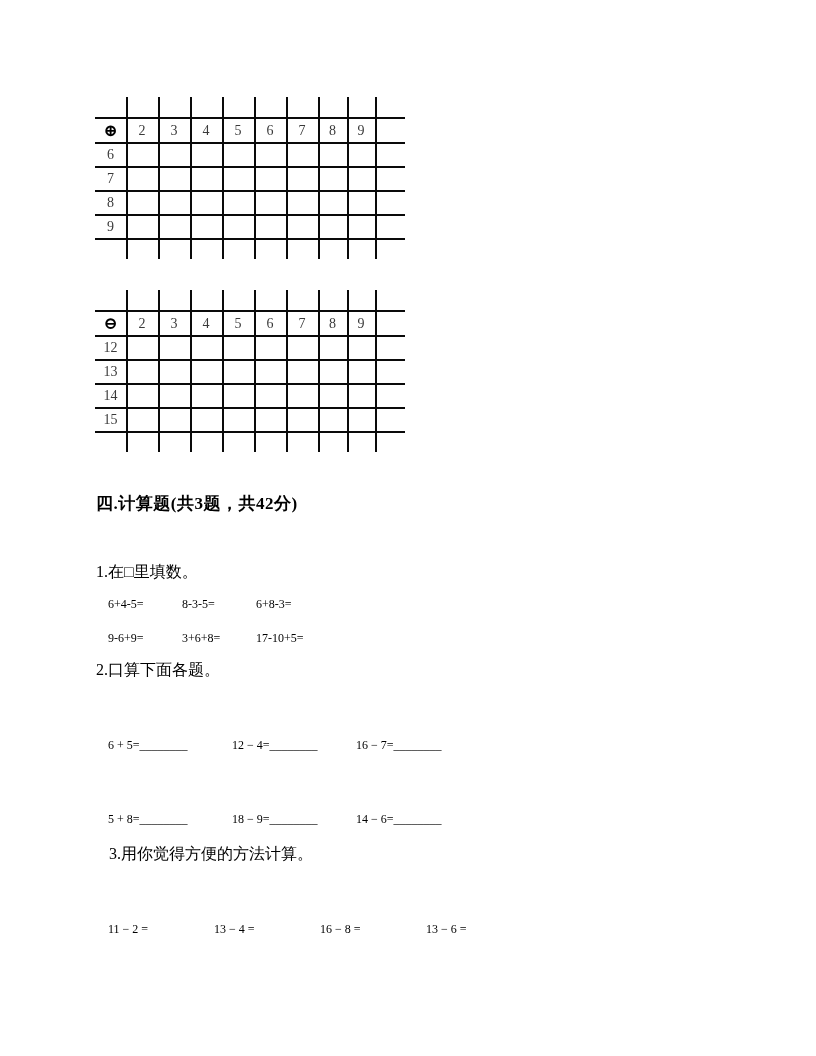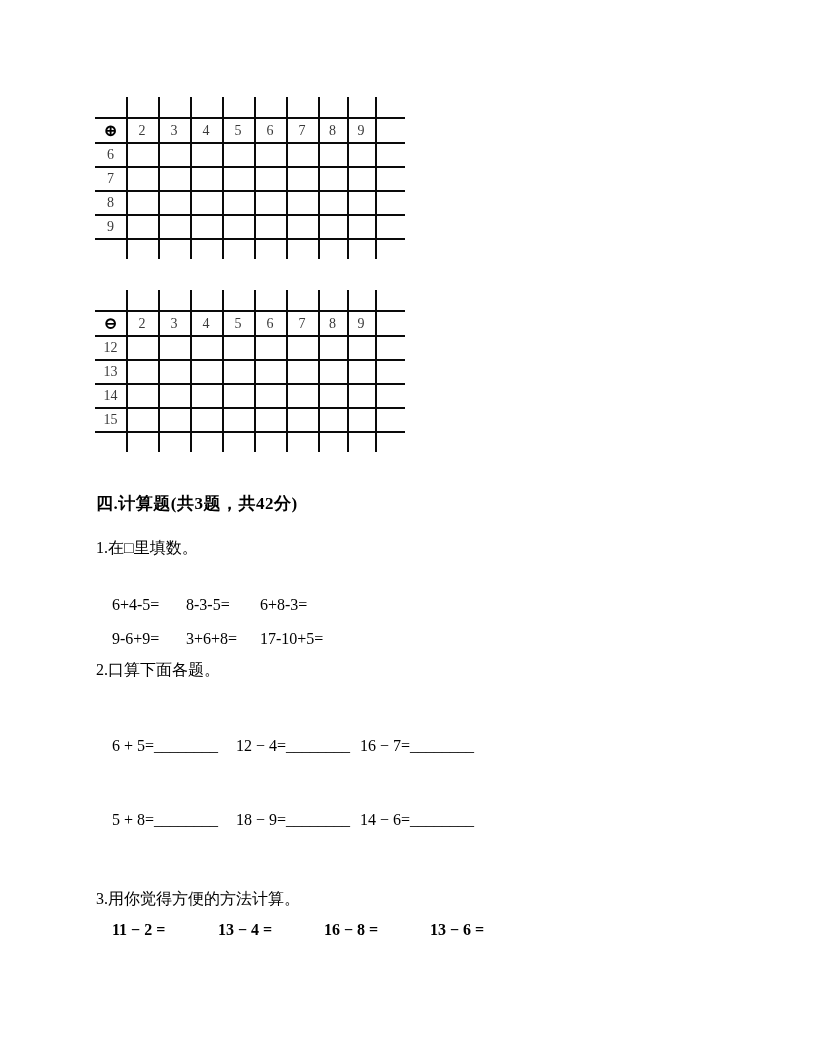--- a/index.html
+++ b/index.html
@@ -43,21 +43,21 @@
   .r3 { top: 75px; height: 22px; }
   .r4 { top: 99px; height: 22px; }
   .sym { font-size: 17px; font-weight: bold; color: #000; }
 
   
   .txt {
     position: absolute; left: 96px;
     font-size: 16px; line-height: 19px; white-space: pre;
   }
   .section-title { font-size: 17px; font-weight: bold; letter-spacing: 0.5px; }
-  .row { position: absolute; left: 96px; font-size: 16px; line-height: 19px; white-space: pre; }
+  .row { position: absolute; left: 96px; font-size: 12px; line-height: 19px; white-space: pre; }
   .itm { display: inline-block; }
   .p1 .itm { width: 74px; }
   .p2 .itm { width: 124px; }
   .p3 .itm { width: 106px; }
 </style>
 </head>
 <body>
 
 <div class="page">
 
@@ -120,34 +120,34 @@
     <div class="gc c7 r0">8</div>
     <div class="gc c8 r0">9</div>
     <div class="gc c0 r1">12</div>
     <div class="gc c0 r2">13</div>
     <div class="gc c0 r3">14</div>
     <div class="gc c0 r4">15</div>
   </div>
 
   <div class="txt section-title" style="top:494px;">四.计算题(共3题，共42分)</div>
 
-  <div class="txt" style="top:538px;">1.在□里填数。</div>
+  <div class="txt" style="top:562px;">1.在□里填数。</div>
   <div class="row p1" style="top:576px;">
     <span class="itm">6+4-5=</span><span class="itm">8-3-5=</span><span class="itm">6+8-3=</span>
   </div>
   <div class="row p1" style="top:610px;">
     <span class="itm">9-6+9=</span><span class="itm">3+6+8=</span><span class="itm">17-10+5=</span>
   </div>
 
   <div class="txt" style="top:660px;">2.口算下面各题。</div>
   <div class="row p2" style="top:717px;">
     <span class="itm">6 + 5=________</span><span class="itm">12 − 4=________</span><span class="itm">16 − 7=________</span>
   </div>
   <div class="row p2" style="top:791px;font-family:Liberation Serif, serif;">
     <span class="itm">5 + 8=________</span><span class="itm">18 − 9=________</span><span class="itm">14 − 6=________</span>
   </div>
 
-  <div class="txt" style="top:889px;">3.用你觉得方便的方法计算。</div>
-  <div class="row p3" style="top:901px;font-weight:bold;">
+  <div class="txt" style="top:844px;margin-left:13px;">3.用你觉得方便的方法计算。</div>
+  <div class="row p3" style="top:901px;">
     <span class="itm">11 − 2 =</span><span class="itm">13 − 4 =</span><span class="itm">16 − 8 =</span><span class="itm">13 − 6 =</span>
   </div>
 
 </div>
 
 </body></html>

